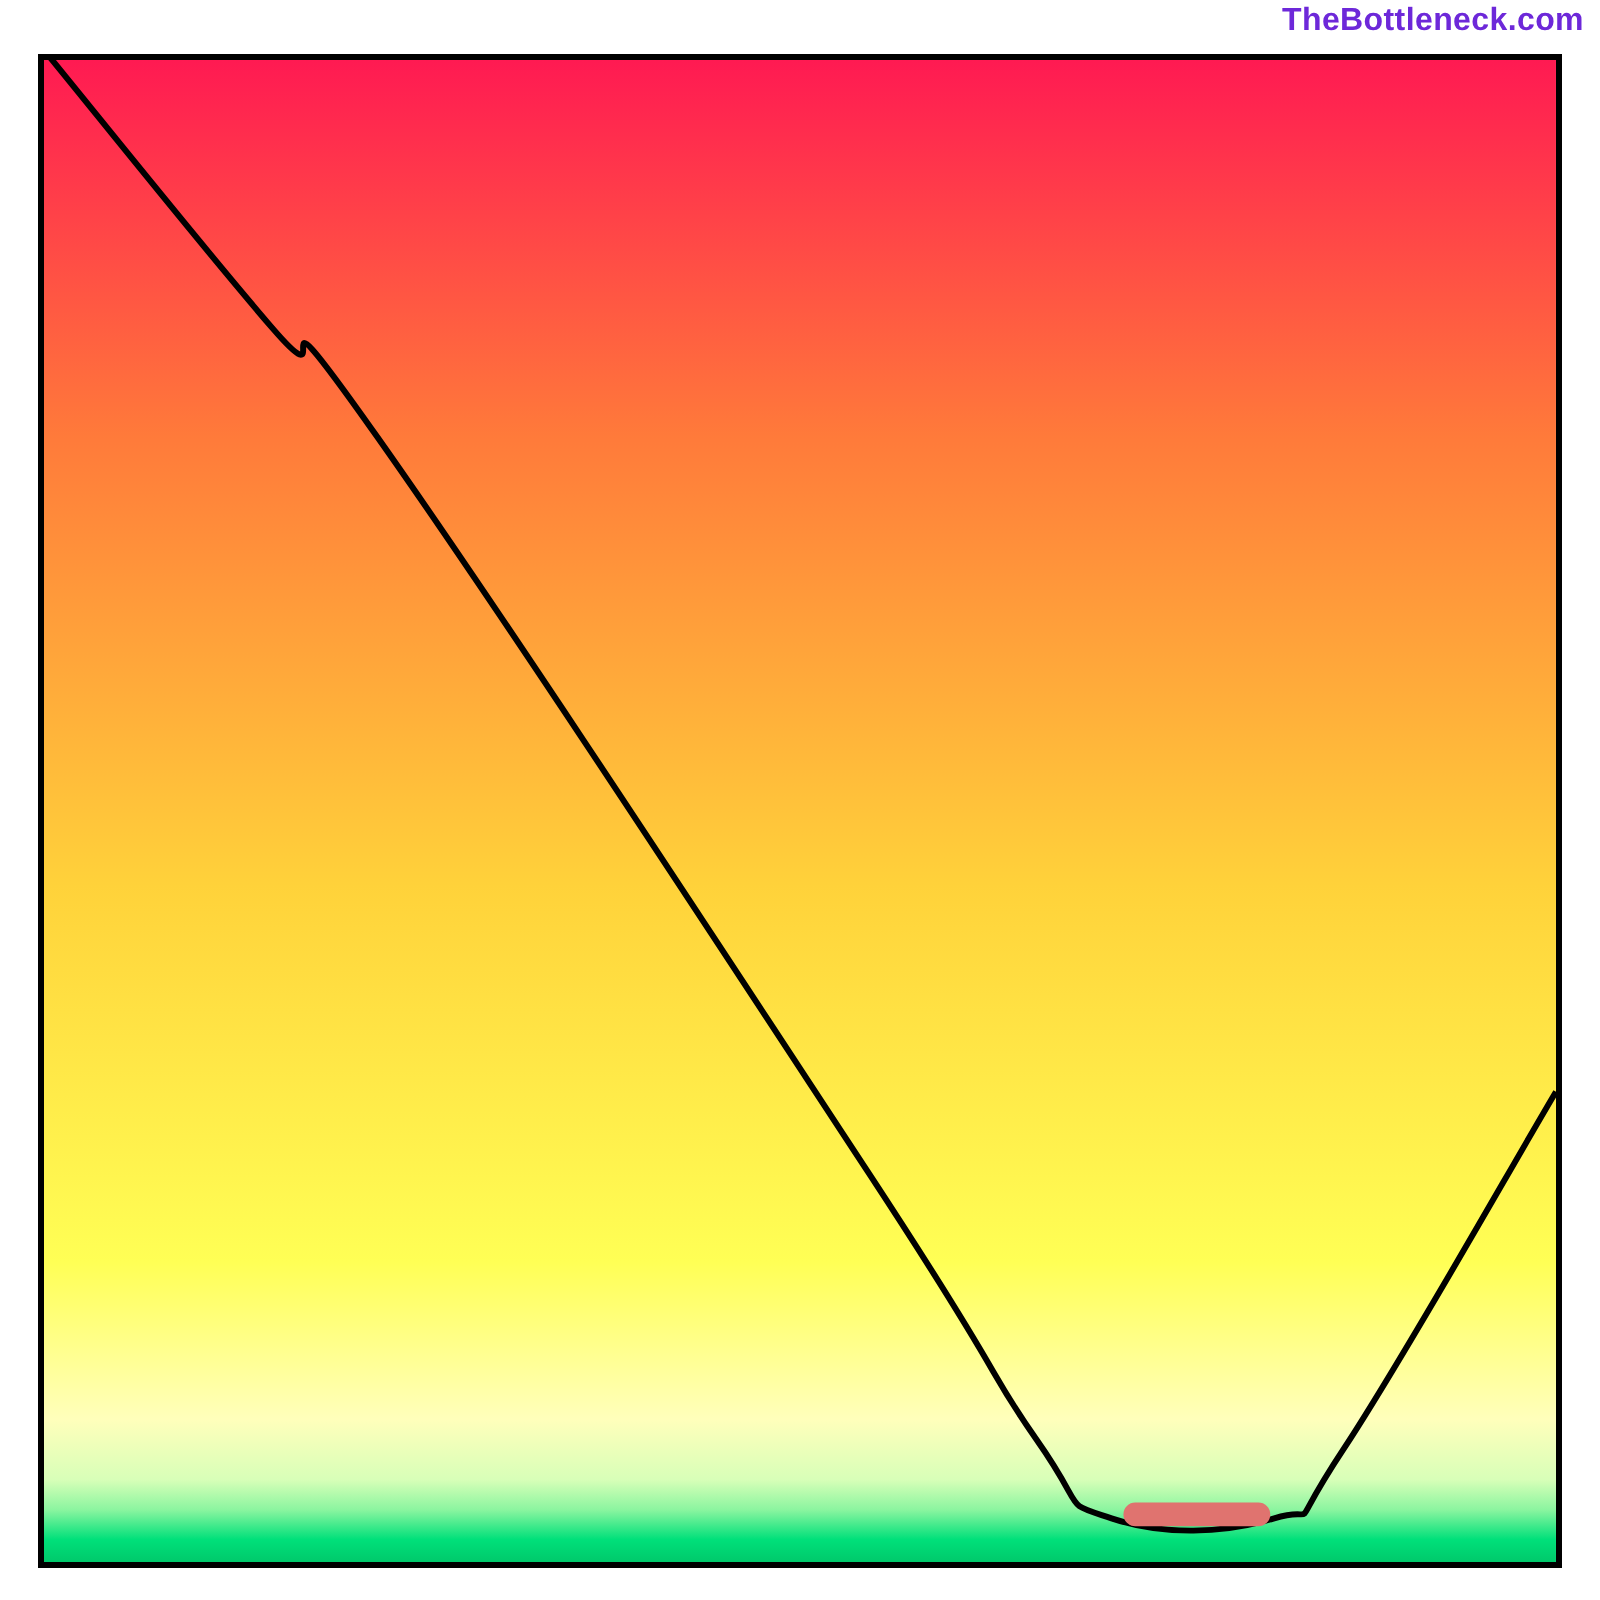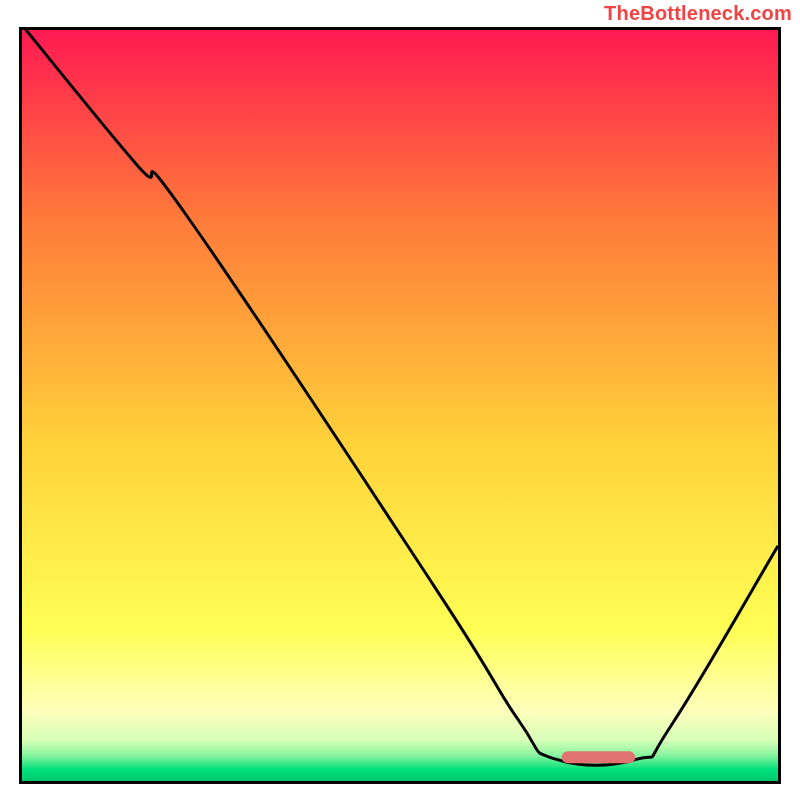--- a/index.html
+++ b/index.html
@@ -7,23 +7,23 @@
     padding: 0;
     width: 800px;
     height: 800px;
     font-family: Arial, sans-serif;
     background: #fff;
   }
   .watermark {
     position: absolute;
     top: 2px;
     right: 8px;
-    font-size: 20px;
+    font-size: 16px;
     font-weight: bold;
-    color: #ef4444;
+    color: #6d28d9;
     letter-spacing: 0.2px;
     z-index: 10;
   }
   .plot-frame {
     position: absolute;
     box-sizing: border-box;
     border: 3px solid #000;
     overflow: hidden;
   }
   .gradient-bg {

